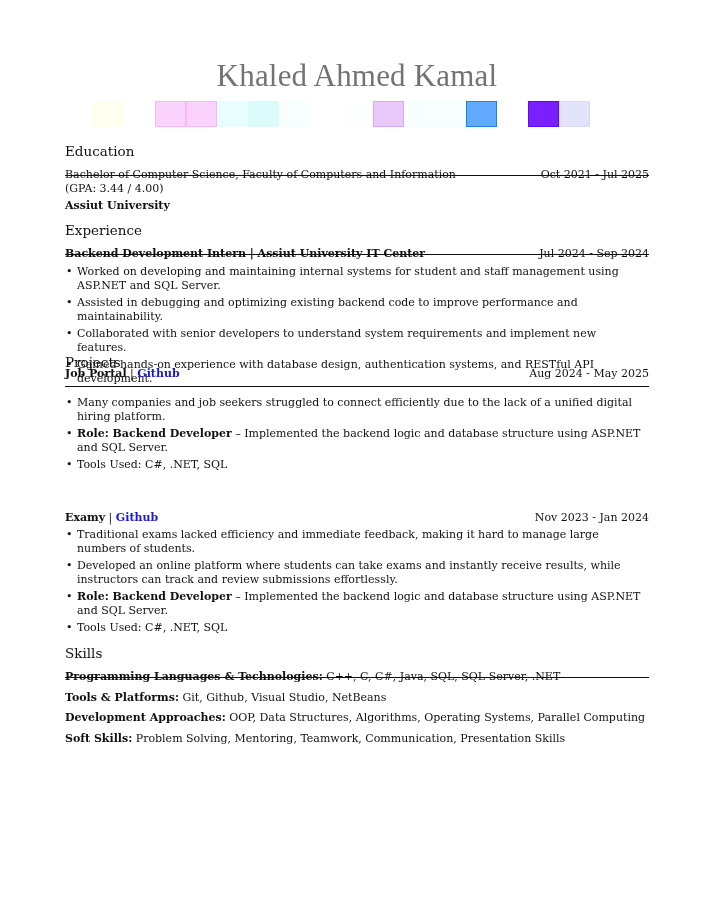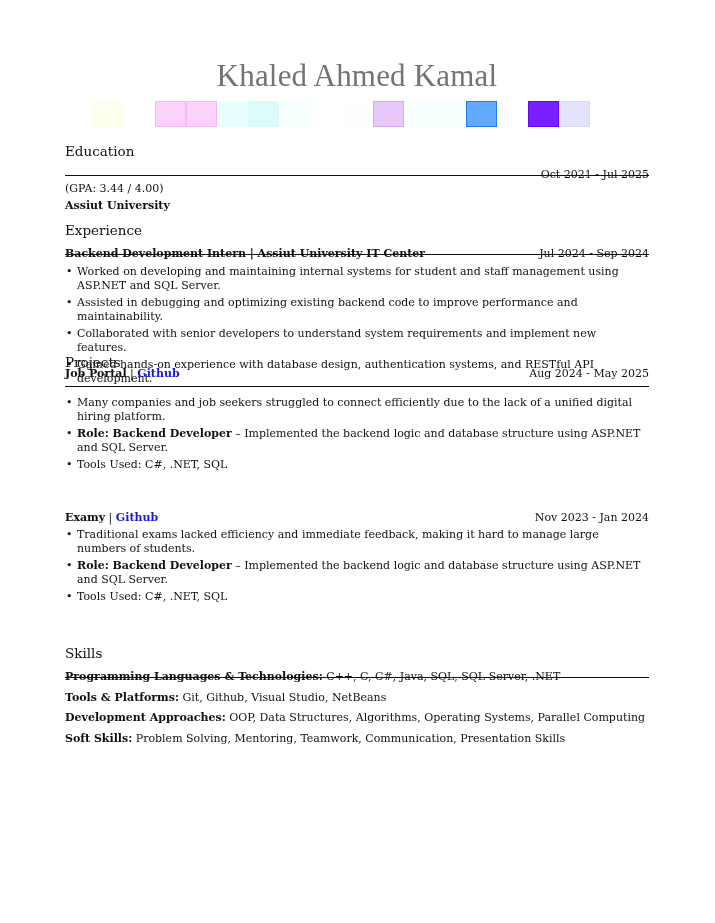--- a/index.html
+++ b/index.html
@@ -50,20 +50,21 @@
     <div class="blk" style="left: 466px; width: 31px; background: rgb(98, 170, 255); border: 1px solid rgb(31, 127, 240);"></div>
     <div class="blk" style="left: 497px; width: 31px; background: rgb(255, 255, 255); border: 1px solid rgb(255, 255, 255);"></div>
     <div class="blk" style="left: 528px; width: 31px; background: rgb(122, 31, 255); border: 1px solid rgb(93, 10, 240);"></div>
     <div class="blk" style="left: 559px; width: 31px; background: rgb(227, 228, 252); border: 1px solid rgb(214, 216, 246);"></div>
   </div>
 
 <div class="page">
 
   <div class="section-title" style="top:143px;">Education</div>
   <div class="row" style="top:168px;">
+    <span>Bachelor of Computer Science, Faculty of Computers and Information</span>
     <span class="right">Oct 2021 - Jul 2025</span>
   </div>
   <div class="line" style="top:182px;">(GPA: 3.44 / 4.00)</div>
   <div class="line bold" style="top:199px;">Assiut University</div>
 
   <div class="section-title" style="top:222px;">Experience</div>
   <div class="row" style="top:247px;">
     <span class="bold">Backend Development Intern | Assiut University IT Center</span>
     <span class="right">Jul 2024 - Sep 2024</span>
   </div>
@@ -89,20 +90,21 @@
   </ul>
 
   <div class="row" style="top:511px;">
     <span class="bold">Examy</span>
     <span class="sep"> | </span>
     <a class="link" href="#">Github</a>
     <span class="right">Nov 2023 - Jan 2024</span>
   </div>
   <ul class="bullets" style="top:528px;">
     <li>Traditional exams lacked efficiency and immediate feedback, making it hard to manage large numbers of students.</li>
+    <li>Developed an online platform where students can take exams and instantly receive results, while instructors can track and review submissions effortlessly.</li>
     <li><span class="bold">Role: Backend Developer</span><span> – Implemented the backend logic and database structure using ASP.NET and SQL Server.</span></li>
     <li>Tools Used: C#, .NET, SQL</li>
   </ul>
 
   <div class="section-title" style="top:645px;">Skills</div>
   <div class="skill" style="top:670px;"><span class="bold">Programming Languages &amp; Technologies:</span><span> C++, C, C#, Java, SQL, SQL Server, .NET</span></div>
   <div class="skill" style="top:691px;"><span class="bold">Tools &amp; Platforms:</span><span> Git, Github, Visual Studio, NetBeans</span></div>
   <div class="skill" style="top:711px;"><span class="bold">Development Approaches:</span><span> OOP, Data Structures, Algorithms, Operating Systems, Parallel Computing</span></div>
   <div class="skill" style="top:732px;"><span class="bold">Soft Skills:</span><span> Problem Solving, Mentoring, Teamwork, Communication, Presentation Skills</span></div>
 </div>

